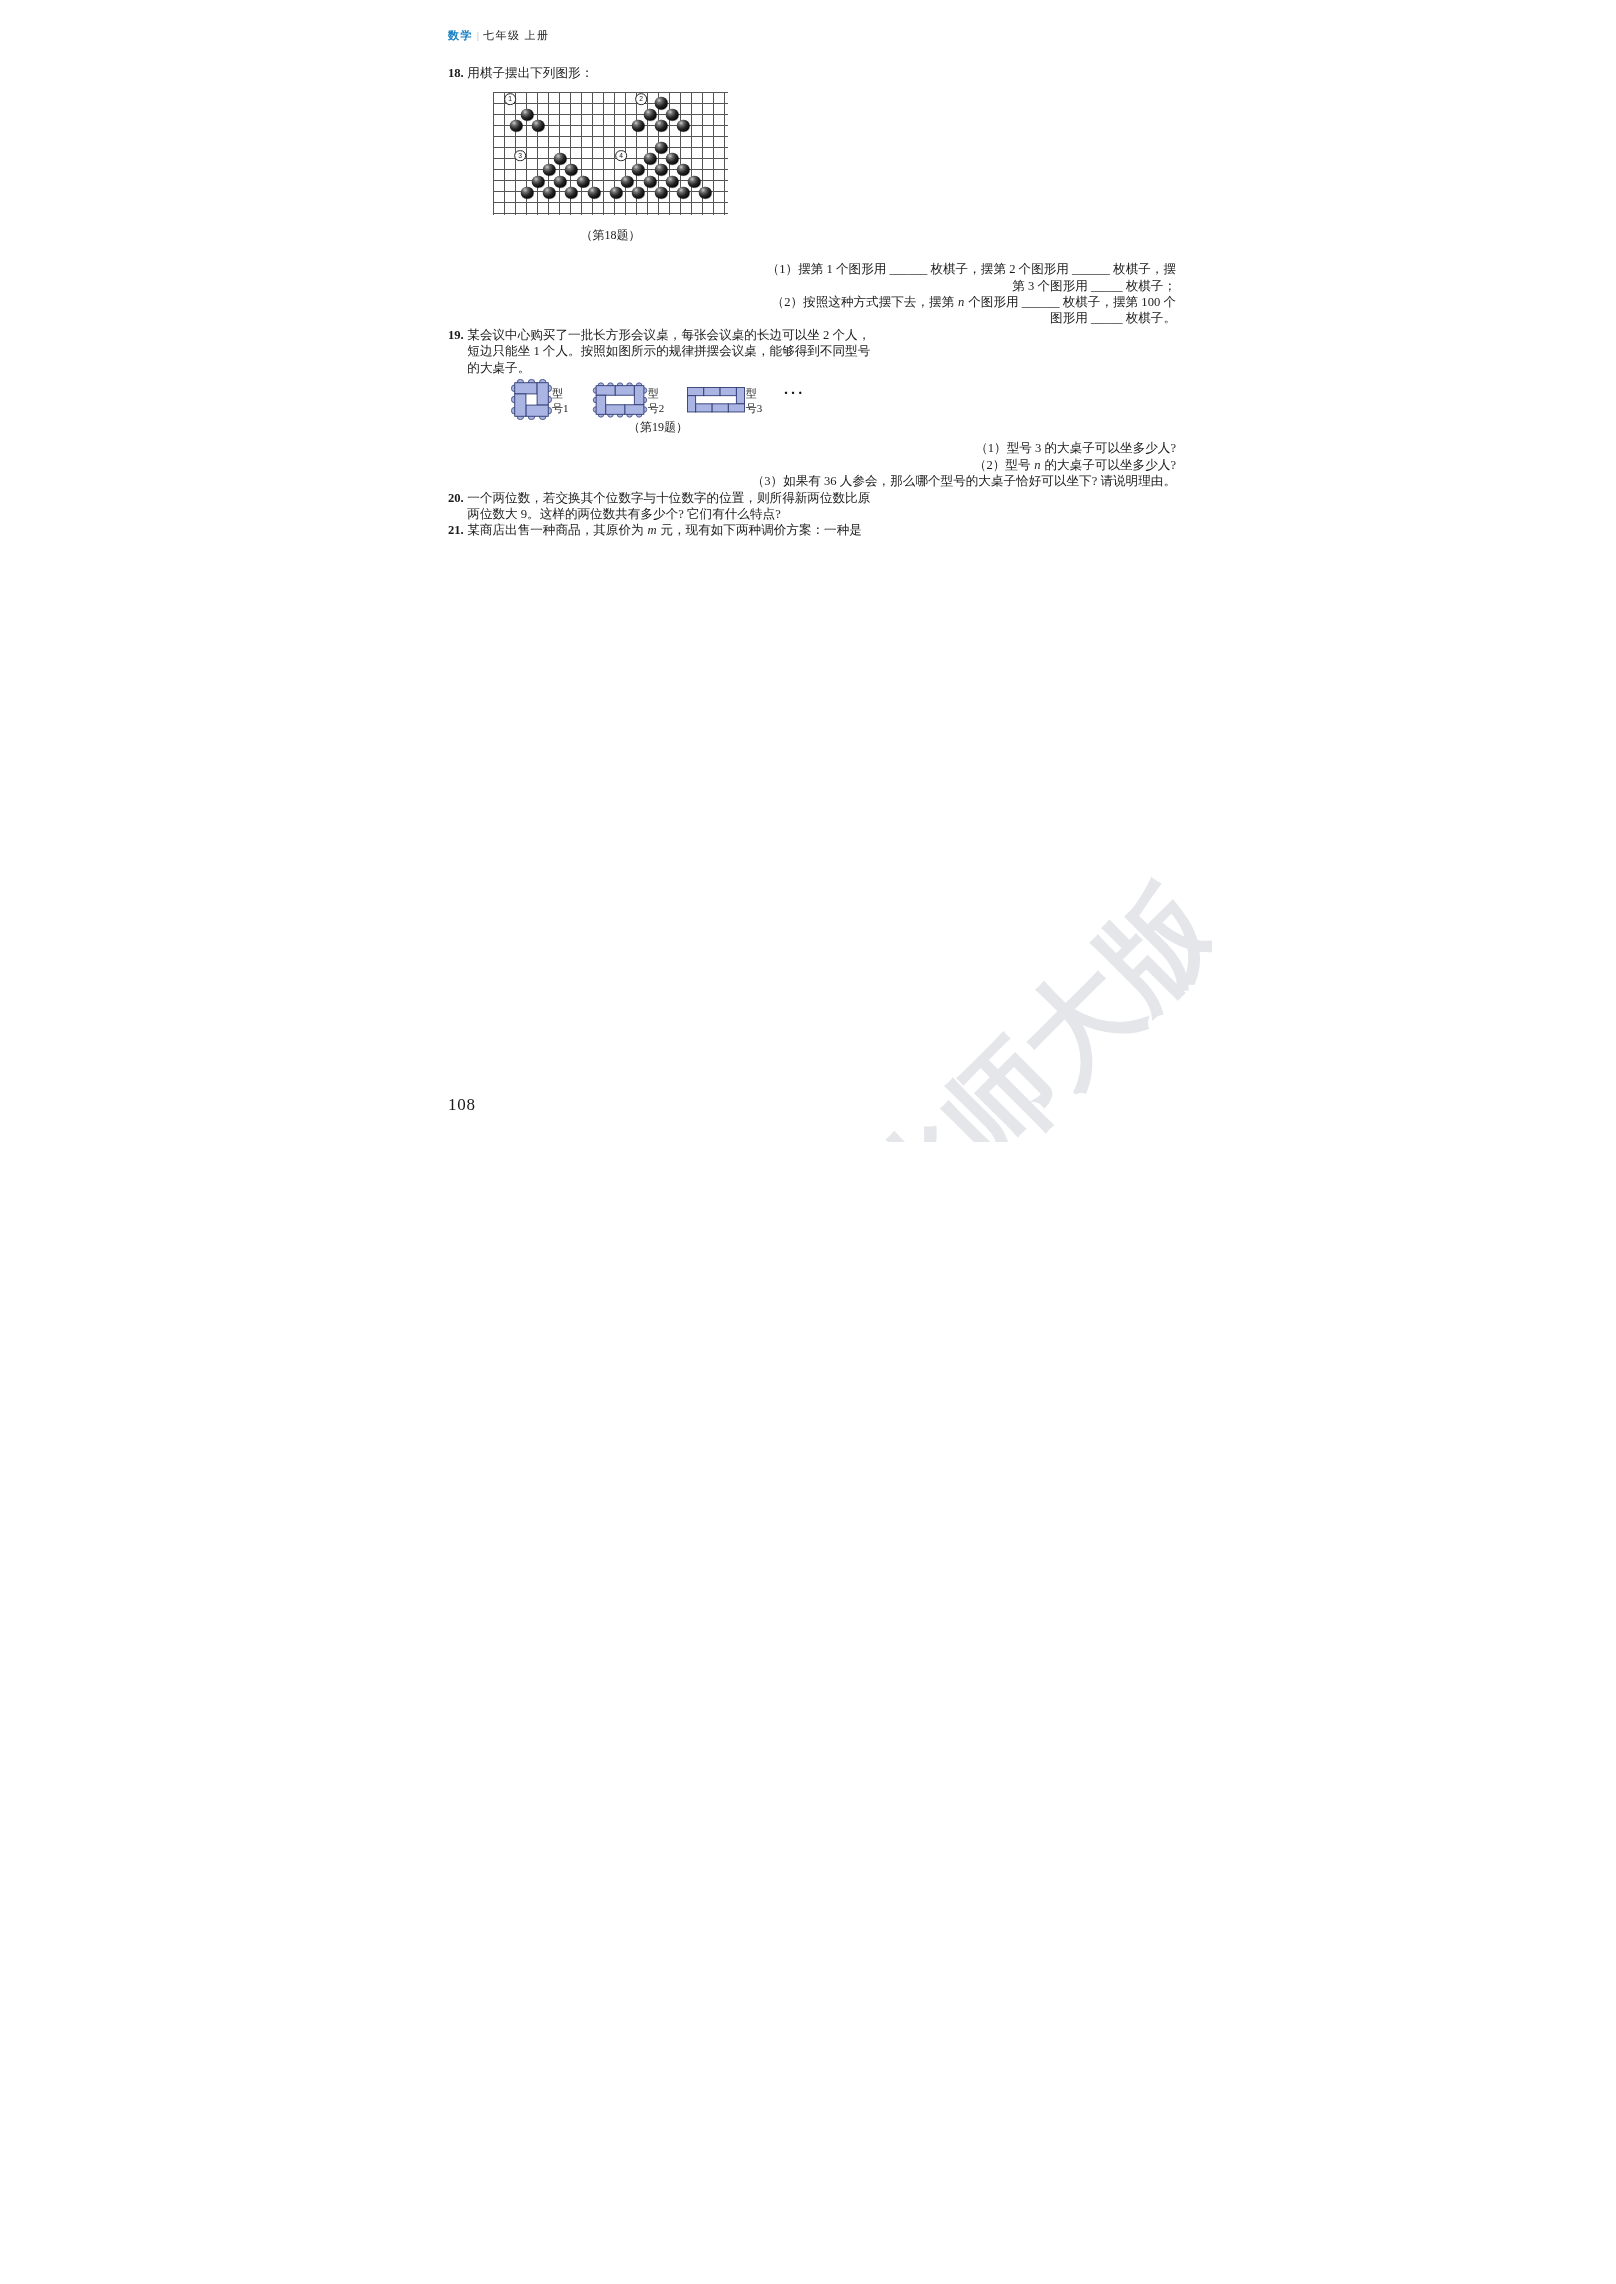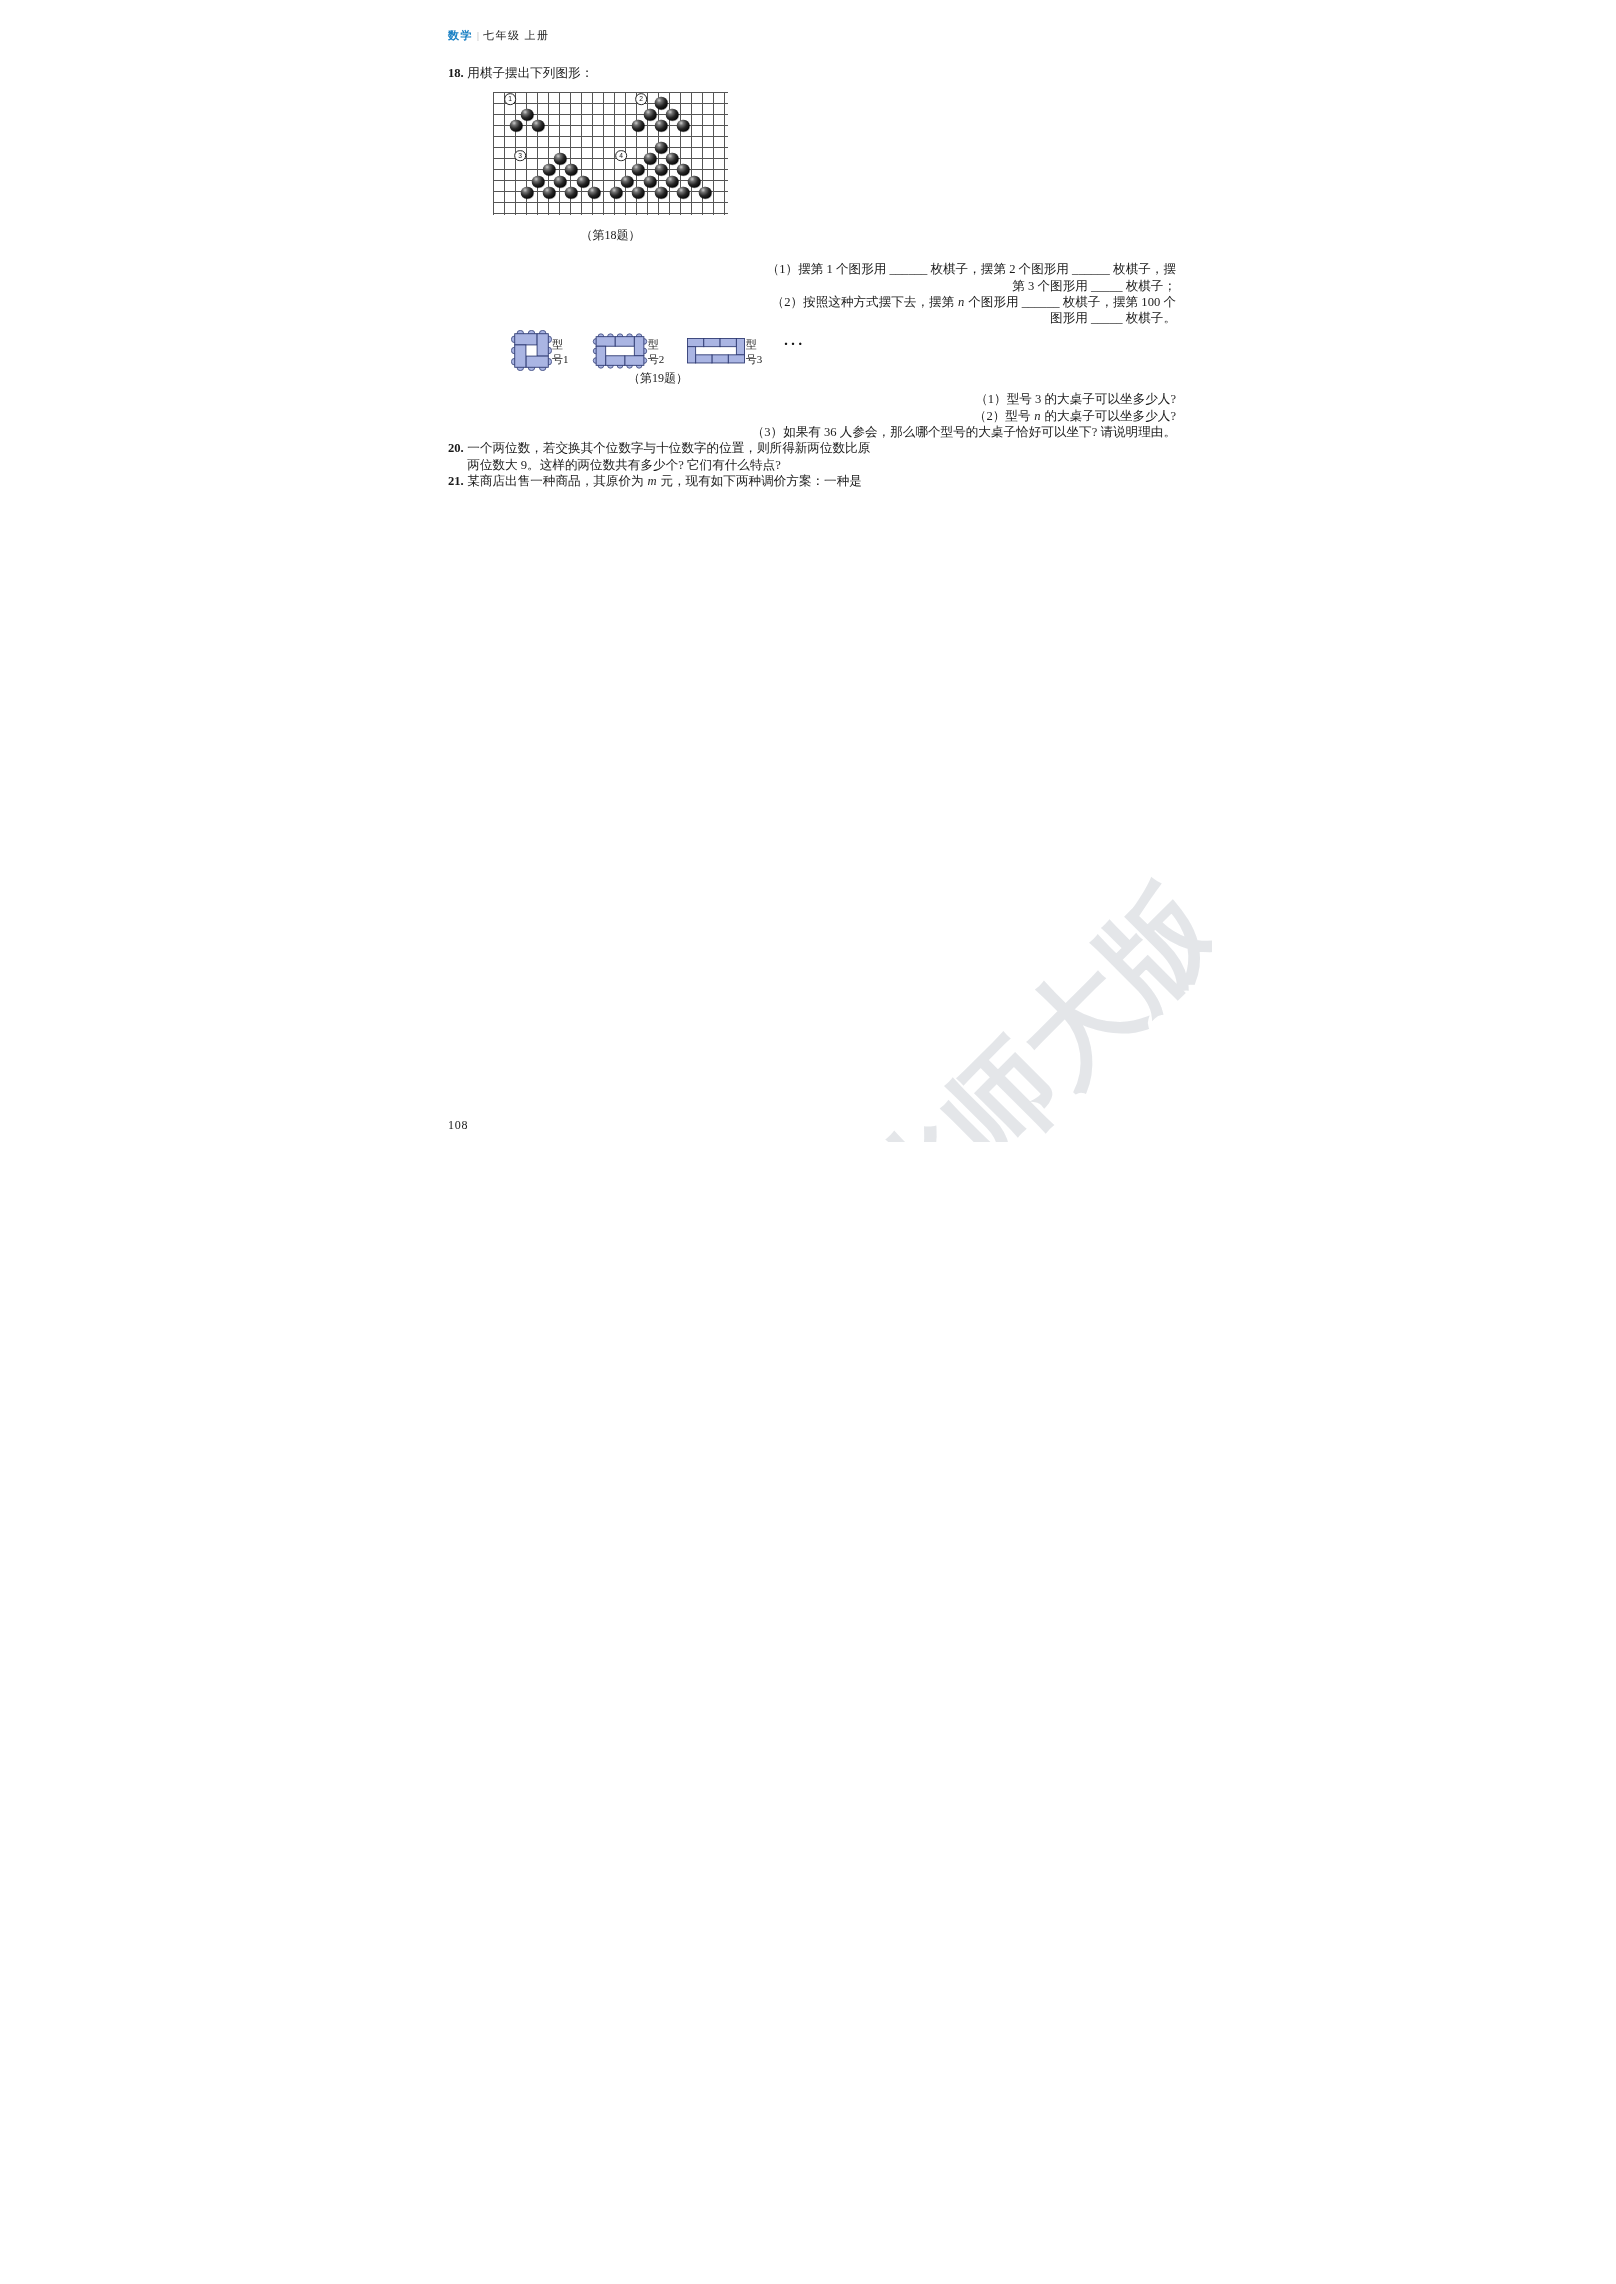--- a/index.html
+++ b/index.html
@@ -57,21 +57,21 @@
   
   .fig19{margin:4.5px 0 4.5px 63px;width:294px;}
   .models-row{display:flex;align-items:center;gap:19.3px;}
   .model{display:flex;flex-direction:row;align-items:center;}
   .mbox{height:39px;display:flex;align-items:center;}
   .mlabel{font-size:11px;line-height:15px;margin-top:1.5px;}
   .dots{font-weight:700;font-size:15px;letter-spacing:2.2px;margin-top:-13.4px;color:#111;}
   .fig19 .caption{margin-top:0;}
 
   
-  .pageno{position:absolute;left:44px;bottom:9px;font-size:12px;letter-spacing:0.7px;}
+  .pageno{position:absolute;left:44px;bottom:27px;font-size:17px;letter-spacing:0.7px;}
   .watermark{
     position:absolute;right:-52px;bottom:22px;
     font-size:112px;font-weight:700;line-height:1;
     color:#ced2d8;opacity:0.55;white-space:nowrap;
     transform:rotate(-45deg);
     pointer-events:none;
   }
 </style>
 </head>
 <body>
@@ -142,20 +142,28 @@
           <div class="tline"><span>（1）摆第 1 个图形用 ______ 枚棋子，摆第 2 个图形用 ______ 枚棋子，摆</span></div>
           <div class="tline"><span>第 3 个图形用 _____ 枚棋子；</span></div>
         </div>
       <div class="sub hang">
           <div class="tline"><span>（2）按照这种方式摆下去，摆第 </span><span class="var">n</span><span> 个图形用 ______ 枚棋子，摆第 100 个</span></div>
           <div class="tline"><span>图形用 _____ 枚棋子。</span></div>
         </div>
     </section>
 
     <section>
+      <div class="prow">
+        <span class="pnum">19.</span>
+        <div class="pbody">
+            <div class="tline"><span>某会议中心购买了一批长方形会议桌，每张会议桌的长边可以坐 2 个人，</span></div>
+            <div class="tline"><span>短边只能坐 1 个人。按照如图所示的规律拼摆会议桌，能够得到不同型号</span></div>
+            <div class="tline"><span>的大桌子。</span></div>
+          </div>
+      </div>
 
       <figure class="fig19">
         <div class="models-row">
           <div class="model">
             <div class="mbox" id="model0">
                 <svg width="41" height="41" viewBox="0 0 55 55">
                   <circle cx="12.5" cy="5" r="4.5" fill="#aab5e3" stroke="#2e3a72"></circle>
                   <circle cx="27.5" cy="5" r="4.5" fill="#aab5e3" stroke="#2e3a72"></circle>
                   <circle cx="42.5" cy="5" r="4.5" fill="#aab5e3" stroke="#2e3a72"></circle>
                   <circle cx="12.5" cy="50" r="4.5" fill="#aab5e3" stroke="#2e3a72"></circle>

